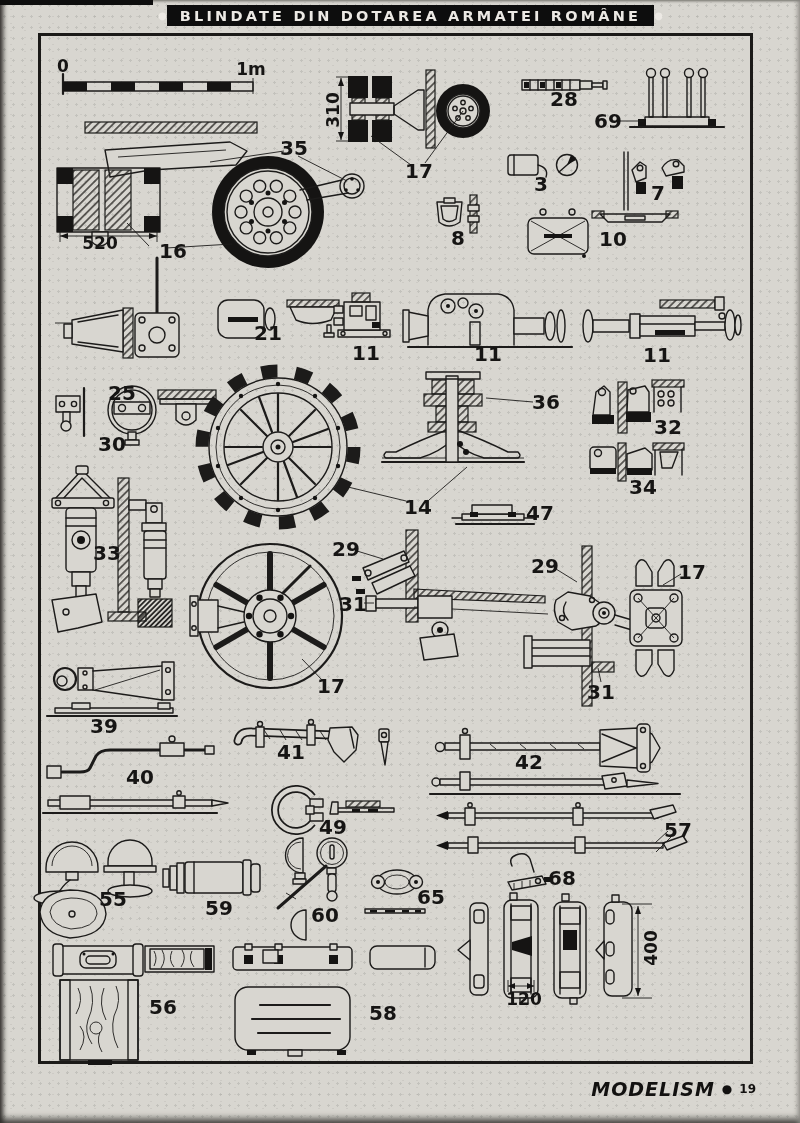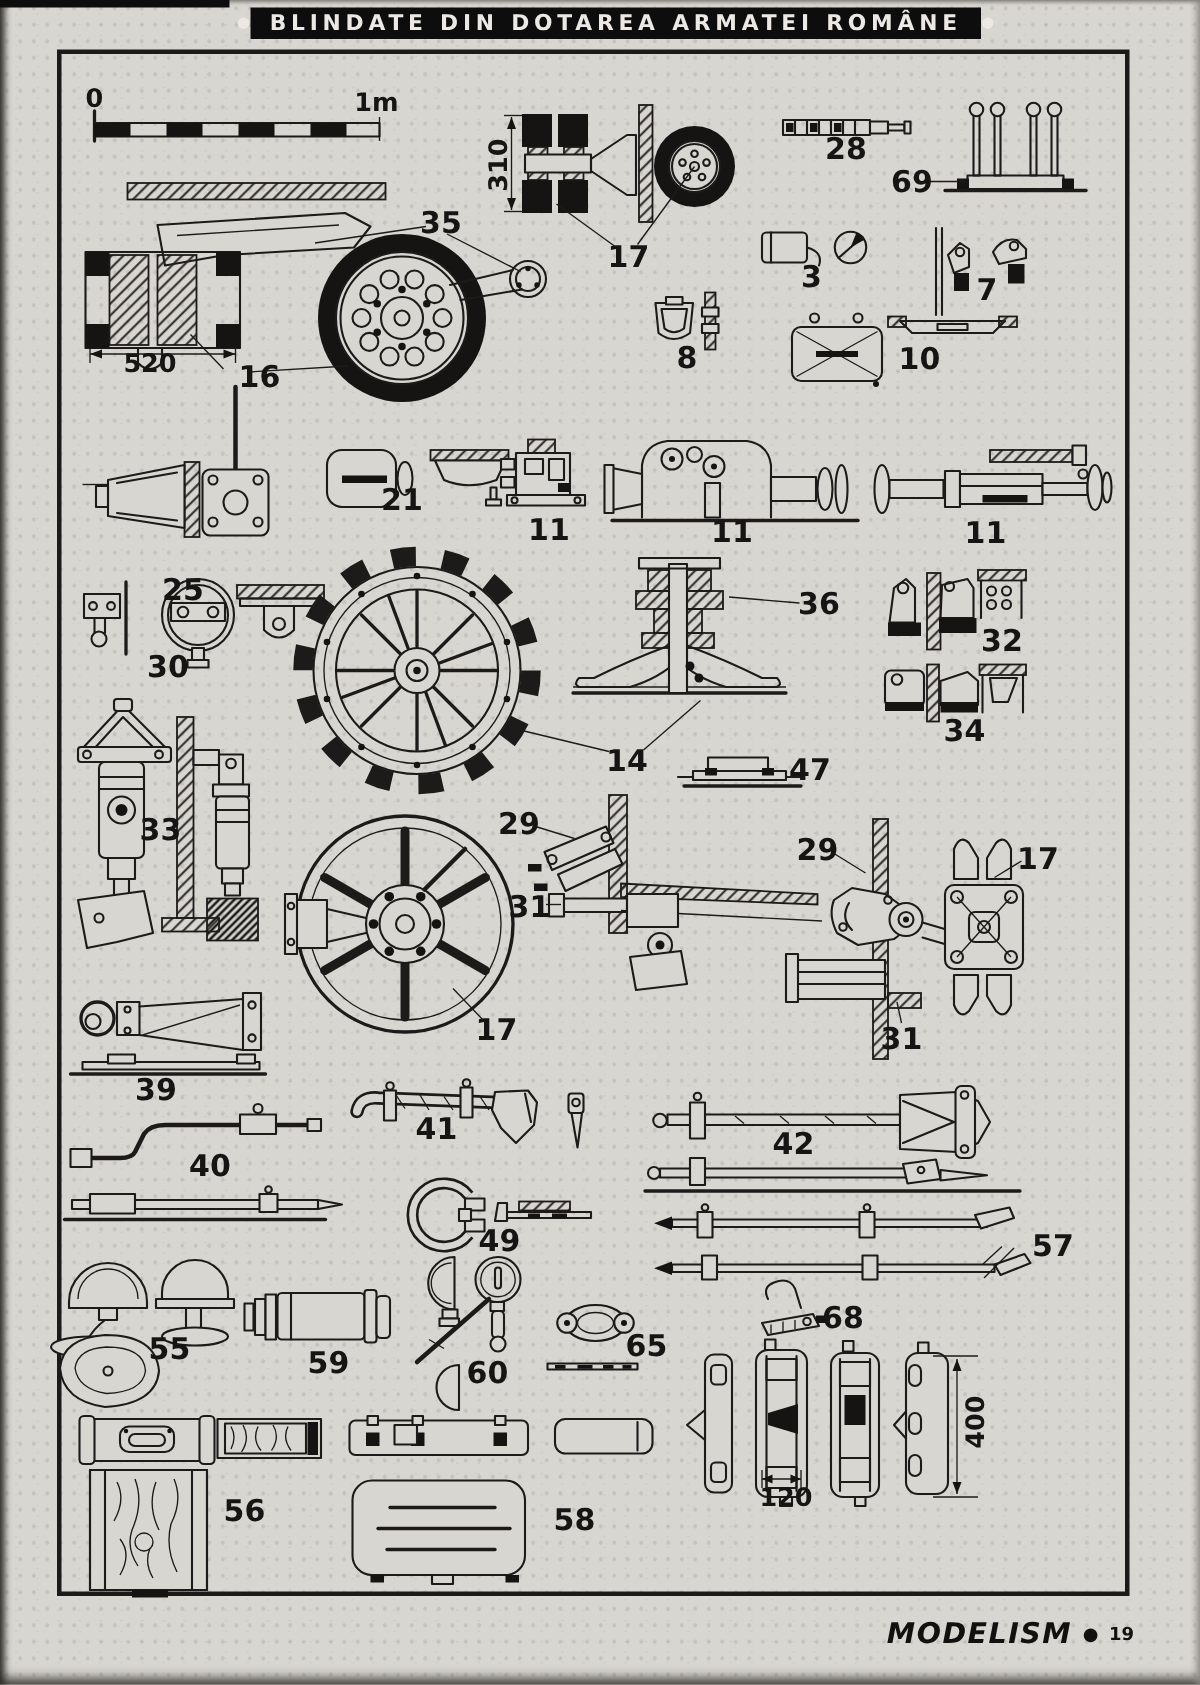--- a/index.html
+++ b/index.html
@@ -793,21 +793,21 @@
       <div class="lbl part" style="left: 353px; top: 604px;">31</div>
       <div class="lbl part" style="left: 545px; top: 566px;">29</div>
       <div class="lbl part" style="left: 692px; top: 572px;">17</div>
       <div class="lbl part" style="left: 601px; top: 692px;">31</div>
       <div class="lbl part" style="left: 331px; top: 686px;">17</div>
       <div class="lbl part" style="left: 104px; top: 726px;">39</div>
       <div class="lbl part" style="left: 140px; top: 777px;">40</div>
       <div class="lbl part" style="left: 291px; top: 752px;">41</div>
       <div class="lbl part" style="left: 529px; top: 762px;">42</div>
       <div class="lbl part" style="left: 333px; top: 827px;">49</div>
-      <div class="lbl part" style="left: 702px; top: 830px;">57</div>
+      <div class="lbl part" style="left: 678px; top: 830px;">57</div>
       <div class="lbl part" style="left: 113px; top: 899px;">55</div>
       <div class="lbl part" style="left: 219px; top: 908px;">59</div>
       <div class="lbl part" style="left: 325px; top: 915px;">60</div>
       <div class="lbl part" style="left: 431px; top: 897px;">65</div>
       <div class="lbl part" style="left: 562px; top: 878px;">68</div>
       <div class="lbl dim_v" style="left: 651px; top: 948px;">400</div>
       <div class="lbl dim" style="left: 524px; top: 999px;">120</div>
       <div class="lbl part" style="left: 163px; top: 1007px;">56</div>
       <div class="lbl part" style="left: 383px; top: 1013px;">58</div>
     </div>

